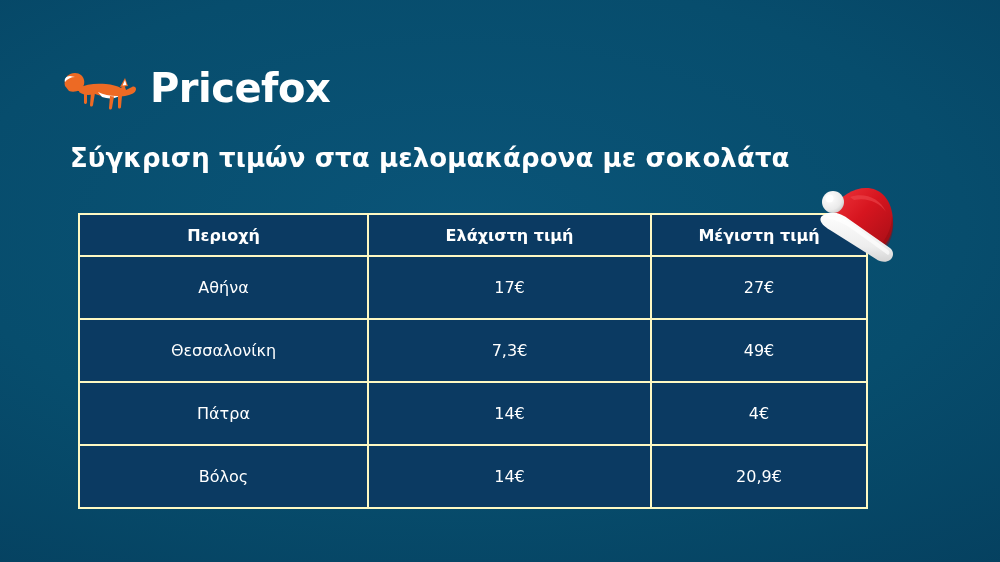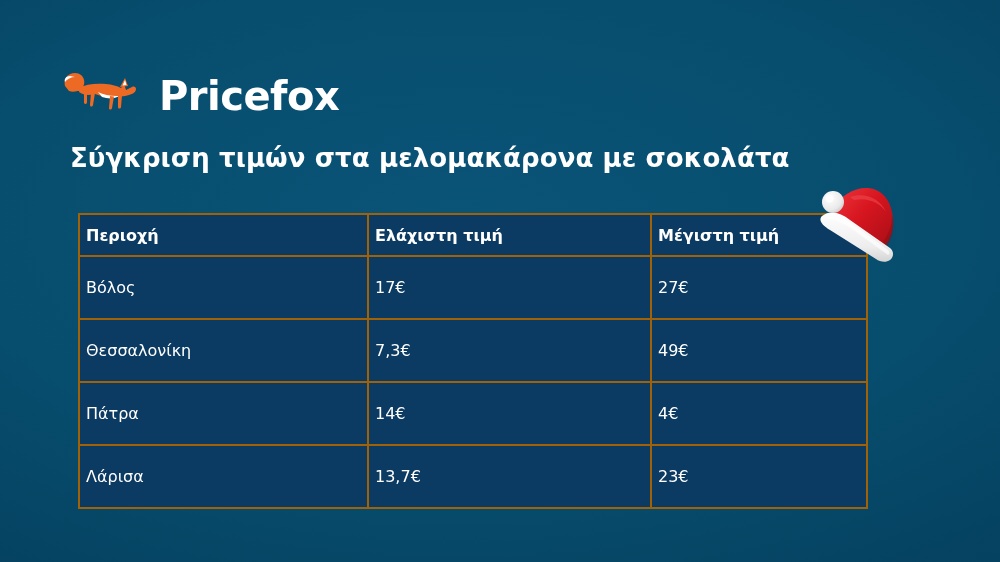--- a/index.html
+++ b/index.html
@@ -28,22 +28,22 @@
     position: absolute;
     inset: 0;
   }
 
   
   .logo {
     position: absolute;
     left: 62px;
     top: 68px;
     display: flex;
-    align-items: flex-end;
-    gap: 19px;
+    align-items: flex-start;
+    gap: 10px;
   }
   .fox-mark { display: block; }
   .wordmark {
     color: #ffffff;
     font-size: 40px;
     font-weight: 700;
     letter-spacing: -0.5px;
     line-height: 1;
     font-family: "DejaVu Sans", "Liberation Sans", sans-serif;
   }
@@ -71,23 +71,23 @@
   }
   table.price-table {
     width: 100%;
     height: 100%;
     border-collapse: collapse;
     table-layout: fixed;
     background: #0b3a62;
   }
   table.price-table th,
   table.price-table td {
-    border: 2px solid #a16207;
+    border: 2px solid #fef9c3;
     color: #ffffff;
-    text-align: left;
+    text-align: center;
     vertical-align: middle;
     font-size: 16px;
     font-weight: 400;
     height: 42px;
     padding: 2px 6px;
     background: #0b3a62;
     font-family: "DejaVu Sans", "Liberation Sans", sans-serif;
   }
   table.price-table th {
     font-weight: 700;
@@ -152,38 +152,38 @@
       </colgroup>
       <thead>
         <tr>
           <th>Περιοχή</th>
           <th>Ελάχιστη τιμή</th>
           <th>Μέγιστη τιμή</th>
         </tr>
       </thead>
       <tbody>
         <tr>
-          <td>Βόλος</td>
+          <td>Αθήνα</td>
           <td>17€</td>
           <td>27€</td>
         </tr>
         <tr>
           <td>Θεσσαλονίκη</td>
           <td>7,3€</td>
           <td>49€</td>
         </tr>
         <tr>
           <td>Πάτρα</td>
           <td>14€</td>
           <td>4€</td>
         </tr>
         <tr>
-          <td>Λάρισα</td>
-          <td>13,7€</td>
-          <td>23€</td>
+          <td>Βόλος</td>
+          <td>14€</td>
+          <td>20,9€</td>
         </tr>
       </tbody>
     </table>
   </div>
 
   <span class="santa-hat">
     <svg width="96" height="92" viewBox="0 0 96 92" xmlns="http://www.w3.org/2000/svg">
       <defs>
         <linearGradient id="hatRed" x1="0" y1="0" x2="1" y2="1">
           <stop offset="0%" stop-color="#F0363C"></stop>

